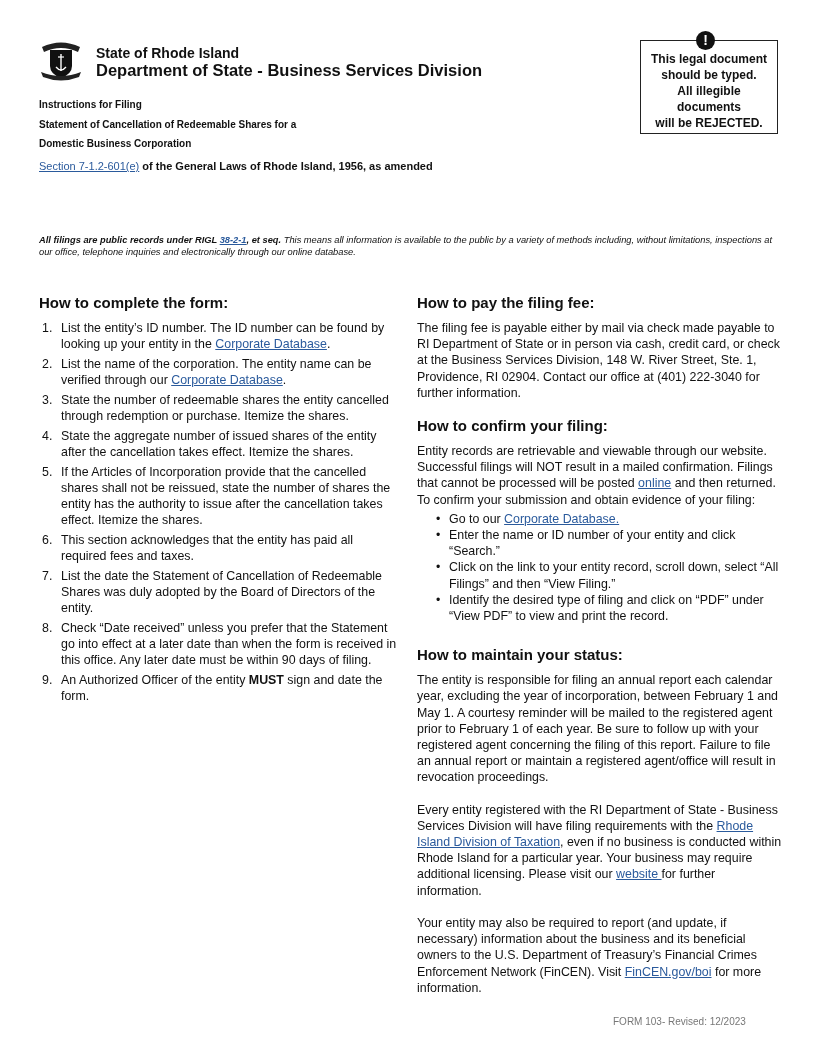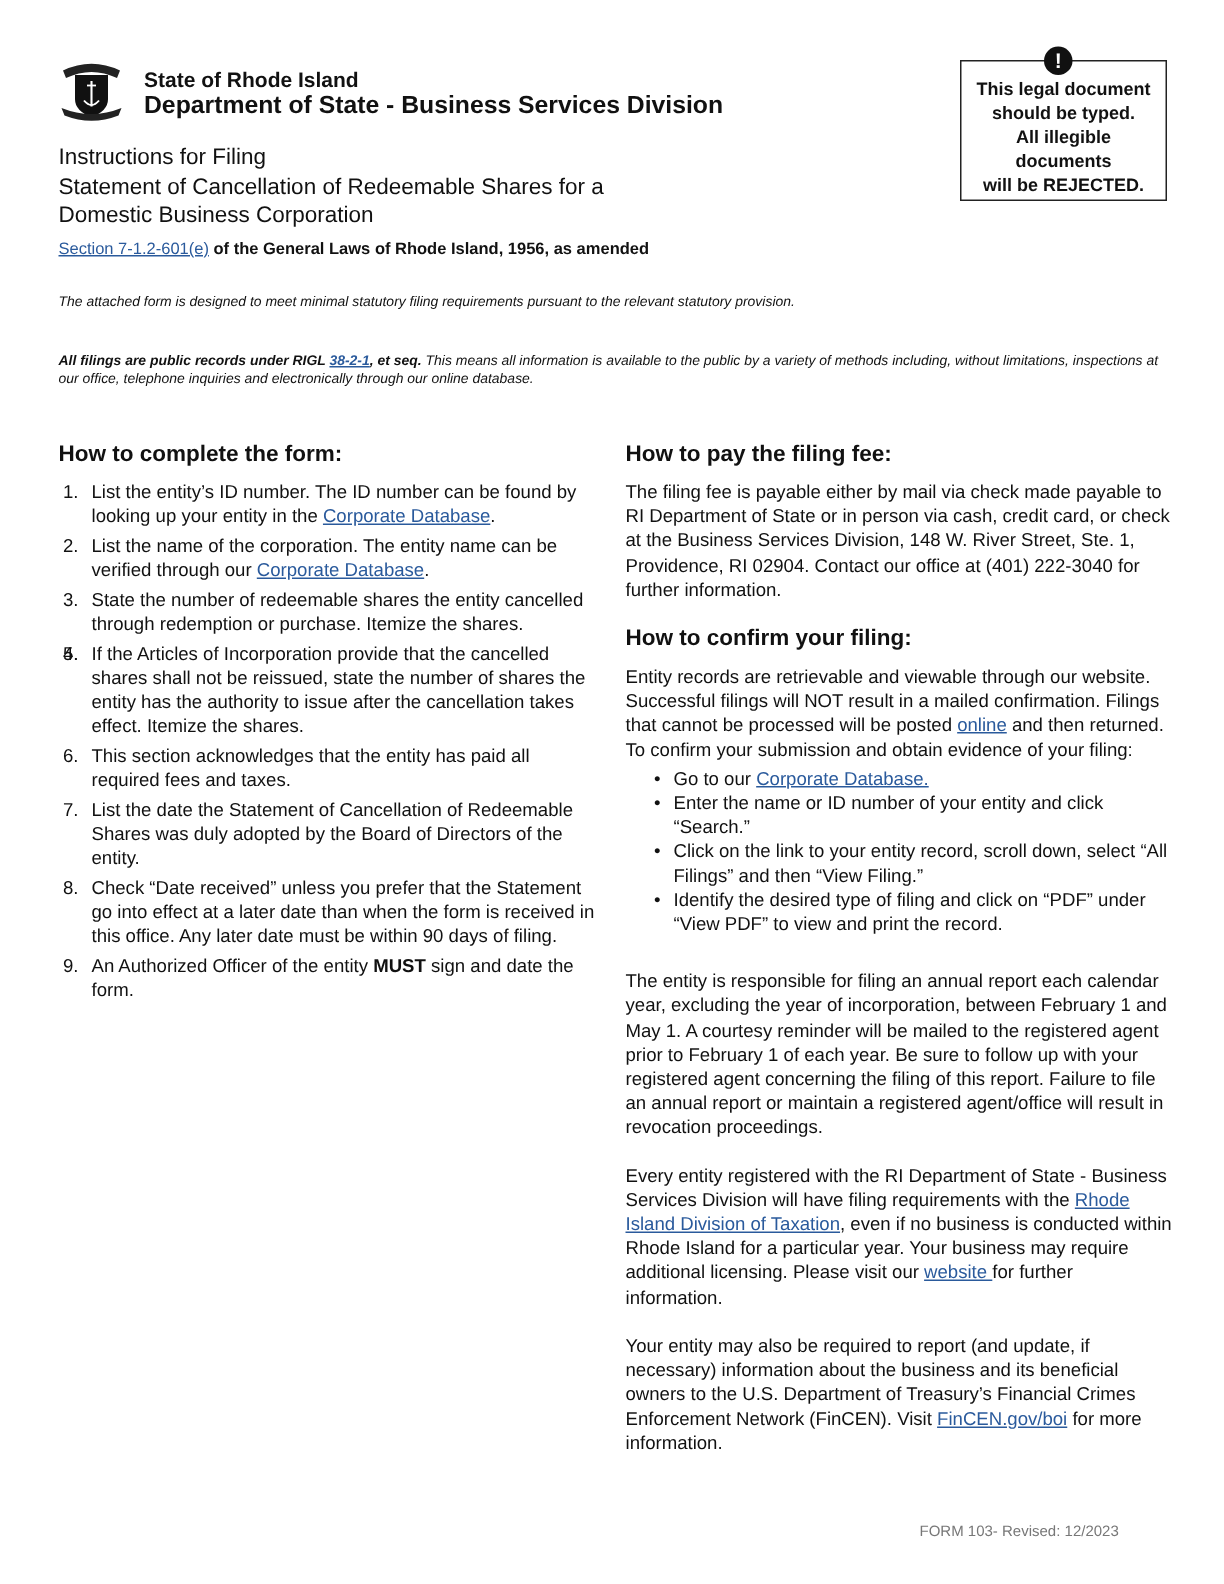--- a/index.html
+++ b/index.html
@@ -29,21 +29,21 @@
       font-size: 12px; font-weight: bold; line-height: 16px;
       padding-top: 10px;
     }
     .notice-icon {
       position: absolute; left: 696px; top: 31px; width: 19px; height: 19px;
       border-radius: 50%; background: #111; color: #fff;
       font-size: 14px; font-weight: bold; text-align: center; line-height: 19px;
     }
     .title-block {
       position: absolute; left: 39px; top: 95px;
-      font-size: 15px; font-weight: normal; line-height: 19.5px;
+      font-size: 10px; font-weight: bold; line-height: 19.5px;
     }
     .section-line {
       position: absolute; left: 39px; top: 160px;
       font-size: 11px; font-weight: bold;
     }
     .section-line a { font-weight: normal; }
     .disclaimer {
       position: absolute; left: 39px; top: 195px; width: 740px;
       font-size: 9.3px; font-style: italic; line-height: 12.2px;
     }
@@ -101,34 +101,33 @@
   <div>Instructions for Filing</div>
   <div>Statement of Cancellation of Redeemable Shares for a</div>
   <div>Domestic Business Corporation</div>
 </div>
 
 <div class="section-line">
   <a class="link">Section 7-1.2-601(e)</a><span> of the General Laws of Rhode Island, 1956, as amended</span>
 </div>
 
 <div class="disclaimer">
-  <div>The attached form is designed to meet minimal statutory filing requirements pursuant to the relevant statutory provision.</div>
 </div>
 
 <div class="public-records">
   <b>All filings are public records under RIGL </b><b><a class="link">38-2-1</a></b><b>, et seq.</b><span> This means all information is available to the public by a variety of methods including, without limitations, inspections at our office, telephone inquiries and electronically through our online database.</span>
 </div>
 
 <div class="left-col">
   <h2>How to complete the form:</h2>
   <ol class="steps">
     <li><span class="num">1.</span><span>List the entity’s ID number. The ID number can be found by looking up your entity in the </span><a class="link">Corporate Database</a><span>.</span></li>
     <li><span class="num">2.</span><span>List the name of the corporation. The entity name can be verified through our </span><a class="link">Corporate Database</a><span>.</span></li>
     <li><span class="num">3.</span><span>State the number of redeemable shares the entity cancelled through redemption or purchase. Itemize the shares.</span></li>
-    <li><span class="num">4.</span></li>
+    <li><span class="num">4.</span><span>State the aggregate number of issued shares of the entity after the cancellation takes effect. Itemize the shares.</span></li>
     <li><span class="num">5.</span><span>If the Articles of Incorporation provide that the cancelled shares shall not be reissued, state the number of shares the entity has the authority to issue after the cancellation takes effect. Itemize the shares.</span></li>
     <li><span class="num">6.</span><span>This section acknowledges that the entity has paid all required fees and taxes.</span></li>
     <li><span class="num">7.</span><span>List the date the Statement of Cancellation of Redeemable Shares was duly adopted by the Board of Directors of the entity.</span></li>
     <li><span class="num">8.</span><span>Check “Date received” unless you prefer that the Statement go into effect at a later date than when the form is received in this office. Any later date must be within 90 days of filing.</span></li>
     <li><span class="num">9.</span><span>An Authorized Officer of the entity </span><b>MUST</b><span> sign and date the form.</span></li>
   </ol>
 </div>
 
 <div class="right-col">
   <div>
@@ -141,19 +140,20 @@
     <p class="para"><span>Entity records are retrievable and viewable through our website. Successful filings will NOT result in a mailed confirmation. Filings that cannot be processed will be posted </span><a class="link">online</a><span> and then returned. To confirm your submission and obtain evidence of your filing:</span></p>
     <ul class="bullets">
       <li><span class="dot">•</span><span>Go to our </span><a class="link">Corporate Database.</a></li>
       <li><span class="dot">•</span><span>Enter the name or ID number of your entity and click “Search.”</span></li>
       <li><span class="dot">•</span><span>Click on the link to your entity record, scroll down, select “All Filings” and then “View Filing.”</span></li>
       <li><span class="dot">•</span><span>Identify the desired type of filing and click on “PDF” under “View PDF” to view and print the record.</span></li>
     </ul>
   </div>
 
   <div style="margin-top:22px;">
+    <h2>How to maintain your status:</h2>
     <p class="para">The entity is responsible for filing an annual report each calendar year, excluding the year of incorporation, between February 1 and May 1. A courtesy reminder will be mailed to the registered agent prior to February 1 of each year. Be sure to follow up with your registered agent concerning the filing of this report. Failure to file an annual report or maintain a registered agent/office will result in revocation proceedings.</p>
     <p class="para" style="margin-top:16px;"><span>Every entity registered with the RI Department of State - Business Services Division will have filing requirements with the </span><a class="link">Rhode Island Division of Taxation</a><span>, even if no business is conducted within Rhode Island for a particular year. Your business may require additional licensing. Please visit our </span><a class="link">website </a><span>for further information.</span></p>
     <p class="para" style="margin-top:16px;"><span>Your entity may also be required to report (and update, if necessary) information about the business and its beneficial owners to the U.S. Department of Treasury’s Financial Crimes Enforcement Network (FinCEN). Visit </span><a class="link">FinCEN.gov/boi</a><span> for more information.</span></p>
   </div>
 </div>
 
 <div class="footer">FORM 103- Revised:  12/2023</div>
 
 </body></html>

